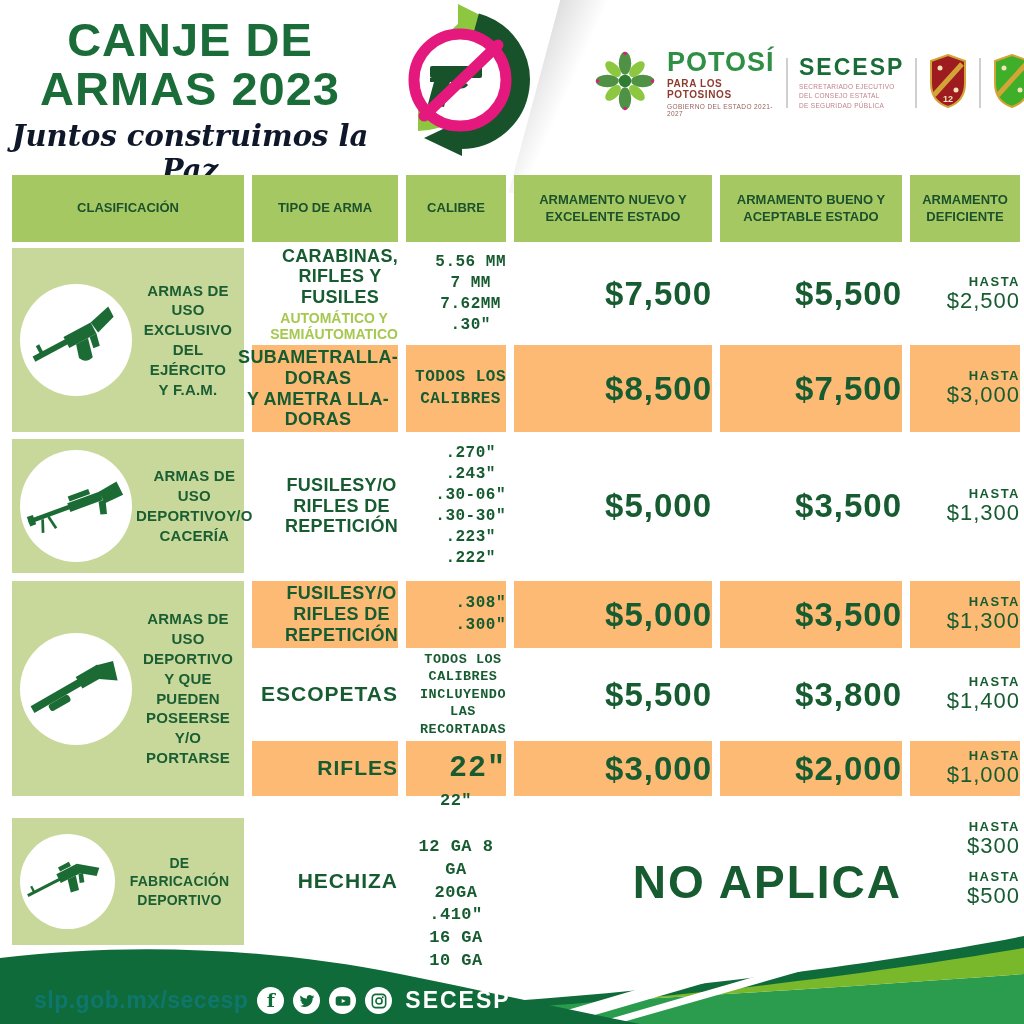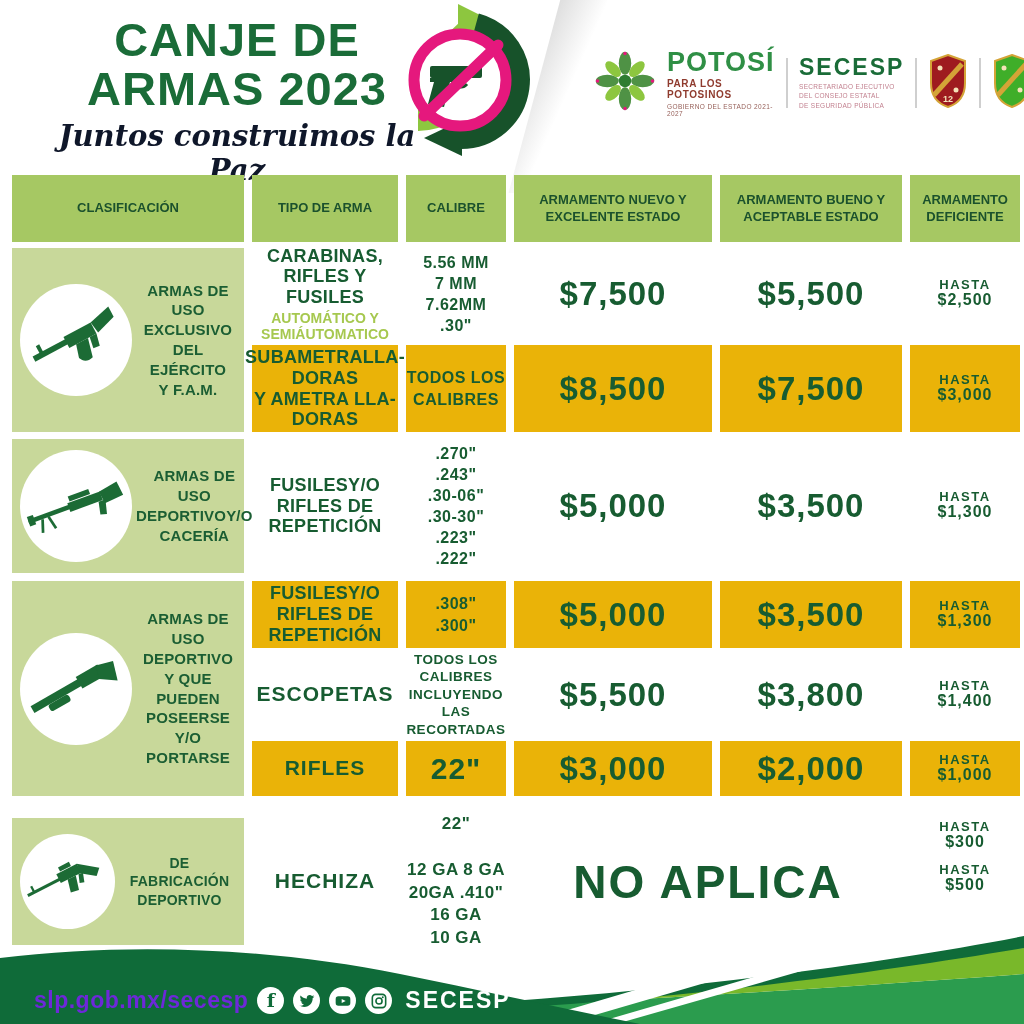--- a/index.html
+++ b/index.html
@@ -1,21 +1,21 @@
 <!DOCTYPE html>
 <html><head>
 <meta charset="utf-8">
 <style>
   *{margin:0;padding:0;box-sizing:border-box}
   body{background:#fff}
   #canvas{position:relative;width:1024px;height:1024px;background:#ffffff;overflow:hidden;
           font-family:"Liberation Sans",sans-serif;}
 
   
-  .title-block{position:absolute;left:6px;top:16px;width:368px;text-align:center;color:#1a6c38;margin-left:47px;}
+  .title-block{position:absolute;left:6px;top:16px;width:368px;text-align:center;color:#1a6c38;}
   .title-line{font-size:47px;font-weight:bold;letter-spacing:1px;line-height:1.04;}
   .subtitle{font-family:"DejaVu Serif",serif;font-style:italic;font-weight:bold;
             font-size:29px;color:#0f172a;margin-top:5px;}
   .recycle-logo{position:absolute;left:372px;top:2px;width:176px;height:158px;}
   .diag-shade{position:absolute;left:536px;top:-12px;width:56px;height:205px;
               background:linear-gradient(100deg,rgba(120,120,120,.25),rgba(255,255,255,0) 55%);
               transform:skewX(-15deg);}
   .org-bar{position:absolute;left:594px;top:44px;height:78px;display:flex;align-items:center;gap:11px;}
   .potosi-text{text-align:left;}
   .potosi-name{font-size:27px;font-weight:bold;color:#2f8f45;letter-spacing:1px;line-height:1;}
@@ -24,48 +24,48 @@
   .vdiv{width:2px;height:50px;background:#cfcfcf;}
   .secesp-name{font-size:23px;font-weight:bold;color:#1a6c38;letter-spacing:2px;line-height:1;}
   .secesp-subline{font-size:6.5px;color:#c2808f;margin-top:3px;white-space:pre-line;line-height:1.4;letter-spacing:.3px;}
 
   
   .grid{position:absolute;left:12px;top:175px;width:1008px;display:grid;
         grid-template-columns:232px 146px 100px 198px 182px 110px;column-gap:8px;
         grid-template-rows:67px 6px 92px 5px 87px 7px 134px 8px 67px 4px 85px 4px 55px 22px 127px;}
   .hcell{background:#a6c863;color:#1b512d;font-weight:bold;font-size:13px;display:flex;
          align-items:center;justify-content:center;text-align:center;line-height:1.3;padding:4px 6px;}
-  .cell{display:flex;flex-direction:column;align-items:center;justify-content:center;
+  .cell{display:flex;flex-direction:column;align-items:flex-end;justify-content:center;
         text-align:center;color:#175c31;}
-  .green{background:#eab308;}
+  .green{background:#fdba74;}
   .pre{white-space:pre-line;}
   .tipo{font-size:18px;font-weight:bold;line-height:1.16;letter-spacing:.3px;}
   .tipo-big{font-size:21px;letter-spacing:1px;}
   .tipo-sub{font-size:14px;font-weight:bold;color:#a6c84f;line-height:1.15;margin-top:2px;}
-  .calibre{font-size:16px;font-weight:bold;line-height:1.32;letter-spacing:.5px;}
+  .calibre{font-size:16px;font-weight:bold;line-height:1.32;letter-spacing:.5px;font-family:Liberation Mono, monospace;}
   .calibre-sm{font-size:13.5px;line-height:1.3;}
   .calibre-md{font-size:17px;line-height:1.35;}
   .calibre-xl{font-size:30px;letter-spacing:1px;}
   .price{font-size:33px;font-weight:bold;letter-spacing:1px;}
   .hasta-label{font-size:13px;font-weight:bold;letter-spacing:1.5px;line-height:1;}
-  .hasta-value{font-size:16px;font-weight:bold;letter-spacing:1px;line-height:1.15;}
+  .hasta-value{font-size:22px;font-weight:normal;letter-spacing:1px;line-height:1.15;}
   .no-aplica{font-size:46px;font-weight:bold;letter-spacing:2px;}
   .hasta-stack{justify-content:flex-start;gap:12px;padding-top:2px;}
   .panel{background:#c8d89a;display:flex;align-items:center;gap:4px;padding:6px 4px 6px 8px;}
   .circle{background:#fff;border-radius:50%;flex:0 0 auto;display:flex;align-items:center;justify-content:center;}
   .c112{width:112px;height:112px;}
   .c95{width:95px;height:95px;}
   .panel-label{flex:1;font-weight:bold;font-size:15px;color:#1b5e33;line-height:1.32;
                text-align:center;white-space:pre-line;letter-spacing:.2px;}
   .panel-label-sm{font-size:14px;}
 
   
   .footer-swoosh{position:absolute;left:0;bottom:0;width:1024px;height:112px;z-index:2;}
   .footer-content{position:absolute;left:34px;bottom:10px;display:flex;align-items:center;gap:9px;z-index:6;}
-  .footer-url{color:#6d28d9;font-weight:bold;font-size:23px;letter-spacing:.5px;}
+  .footer-url{color:#0f766e;font-weight:bold;font-size:23px;letter-spacing:.5px;}
   .social{width:27px;height:27px;border-radius:50%;background:#fff;display:flex;
           align-items:center;justify-content:center;}
   .fb-glyph{font-family:"DejaVu Serif",serif;font-weight:bold;color:#0f6b39;font-size:19px;line-height:1;}
   .footer-brand{color:#fff;font-weight:bold;font-size:23px;letter-spacing:2px;margin-left:4px;}
 </style>
 </head>
 <body>
 
 <div id="canvas">
 

